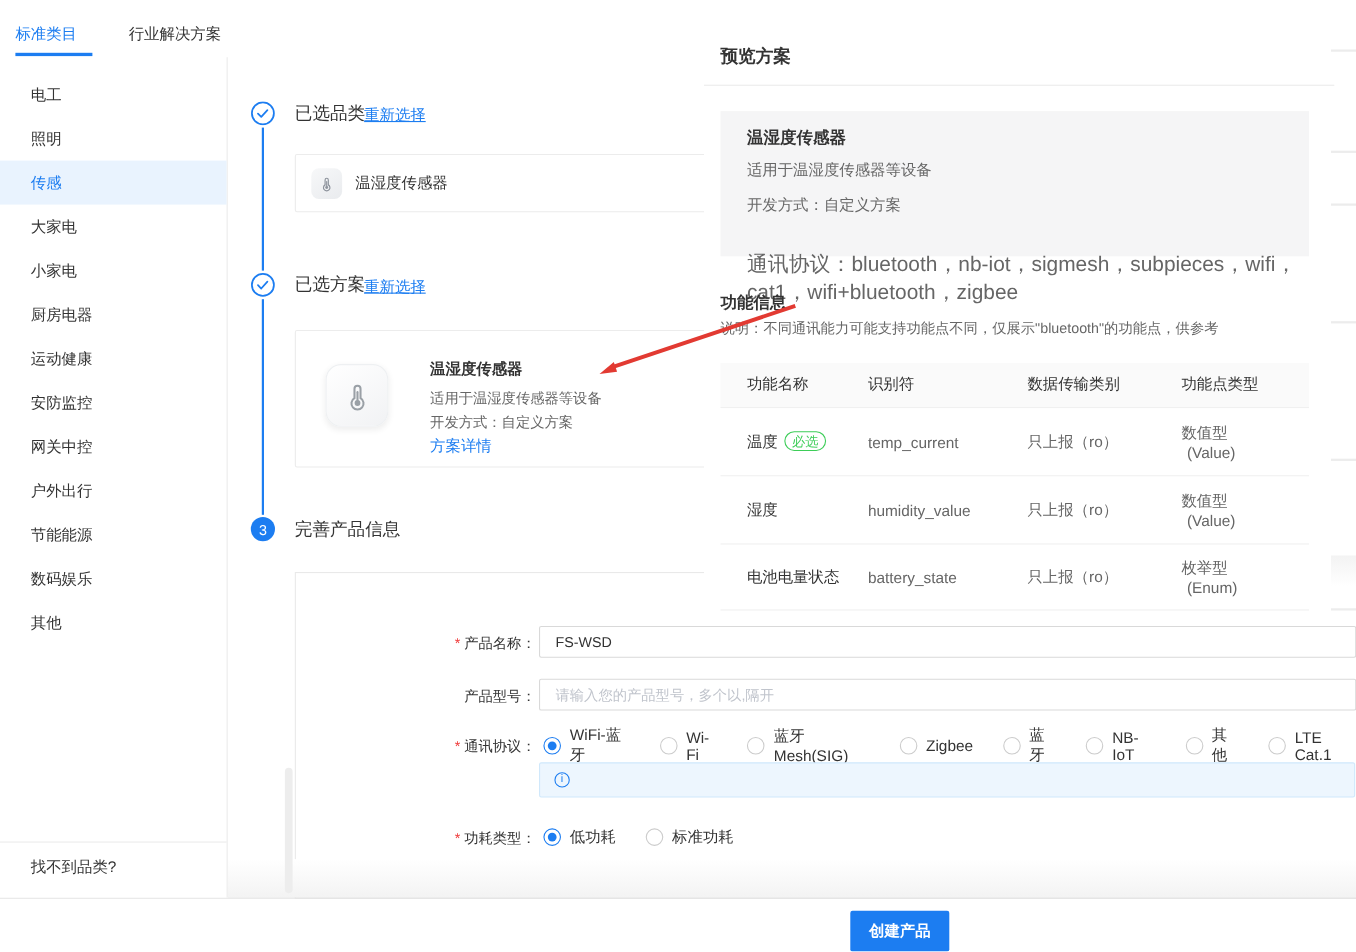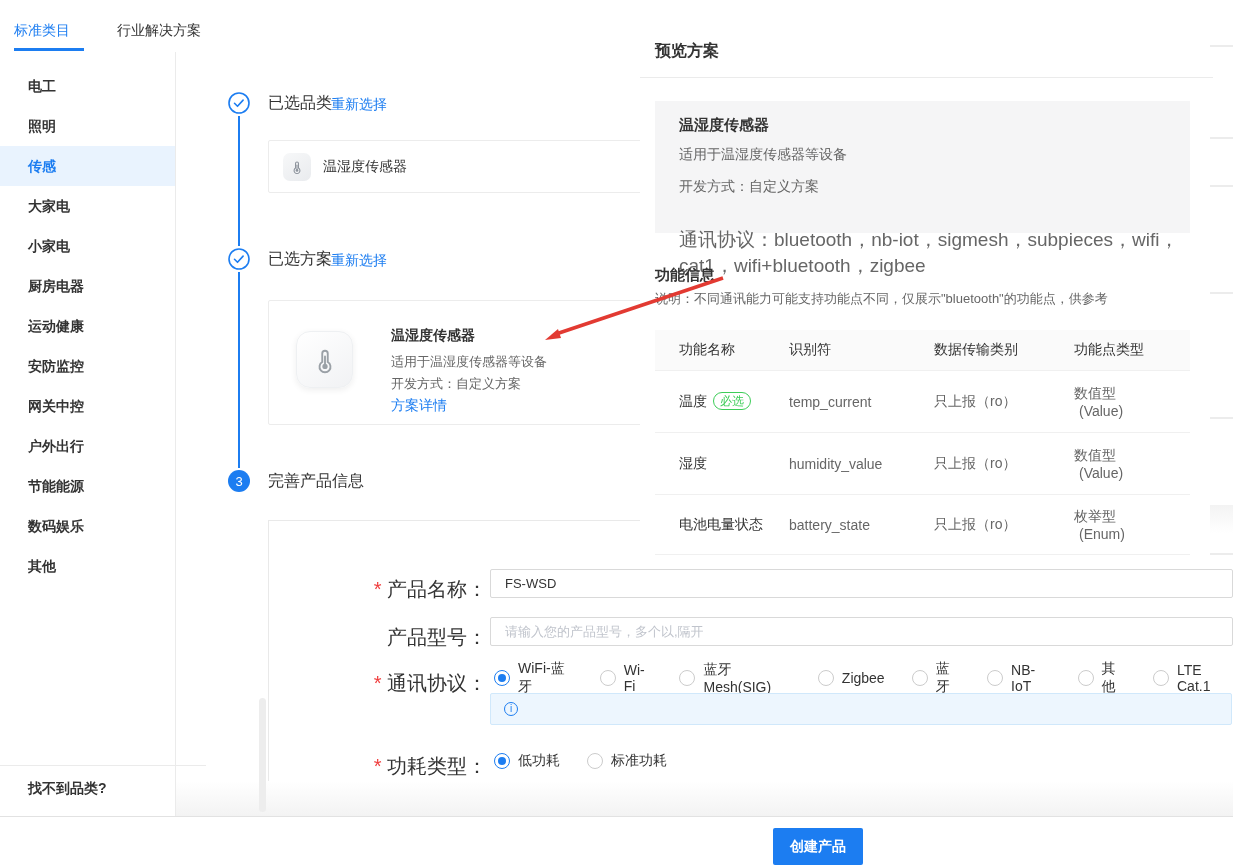--- a/index.html
+++ b/index.html
@@ -10,46 +10,46 @@
     color:#333; font-size:14px;
   }
   .abs { position:absolute; }
 
   
   .tab { font-size:14px; cursor:pointer;text-align:right; }
   .tab.active { color:#1c7df1; }
   .tab-underline { background:#1c7df1; height:3px; }
 
   
-  .sidebar { left:0; top:52px; width:176px; height:764px; border-right:1px solid #ebebeb; background:#fff; z-index:2;font-weight:bold; }
+  .sidebar { left:0; top:52px; width:207px; height:764px; border-right:1px solid #ebebeb; background:#fff; z-index:2; }
   .side-item { height:40px; line-height:40px; padding-left:28px; color:#333; cursor:pointer; }
   .side-item.active { background:#e9f3fe; color:#1c7df1; }
   .side-divider { position:absolute; left:0; top:713px; width:206px; height:1px; background:#ebebeb; }
   .side-footer { position:absolute; left:28px; top:728px; color:#333; cursor:pointer; }
 
   
   .step-line { width:2px; background:#1c7df1; }
   .step-title { font-size:16px; font-weight:400; color:#333; }
-  .step-action { font-size:14px; color:#1c7df1; cursor:pointer; }
+  .step-action { font-size:14px; color:#1c7df1; cursor:pointer;text-decoration:underline; }
   .step3-circle { width:22px; height:22px; border-radius:50%; background:#1c7df1; color:#fff;
                   font-size:13px; display:flex; align-items:center; justify-content:center; }
 
   .sel-card { background:#fff; border:1px solid #ececec; border-radius:2px; }
   .tile-sm { width:28px; height:28px; border-radius:7px; background:linear-gradient(145deg,#f7f8f9,#e9ebee);
              display:flex; align-items:center; justify-content:center; }
   .tile-lg { width:57px; height:57px; border-radius:14px; background:linear-gradient(145deg,#ffffff,#f1f2f4);
              border:1px solid #eef0f2; box-shadow:0 2px 6px rgba(0,0,0,.07);
              display:flex; align-items:center; justify-content:center; }
   .card-title { font-size:14px; font-weight:600; color:#333; }
   .card-desc { font-size:13px; color:#666; }
   .card-link { font-size:14px; color:#1c7df1; cursor:pointer; }
 
   
   .form-box { left:268px; top:520px; width:966px; height:297px; border:1px solid #e9e9e9; background:#fff; }
-  .f-label { width:160px; text-align:right; font-size:20px; color:#333; }
+  .f-label { width:160px; text-align:right; font-size:13px; color:#333; }
   .req::before { content:"* "; color:#f03e3e; }
   .f-input { position:absolute; height:29px; border:1px solid #d9d9d9; border-radius:2px;
              padding:0 14px; font-size:13px; color:#333; background:#fff; outline:none;
              font-family:"Liberation Sans","DejaVu Sans",sans-serif; }
   .f-input::placeholder { color:#c0c4cc; }
   .radio-row { display:flex; align-items:center; gap:27px; height:30px; }
   .radio-opt { display:flex; align-items:center; gap:8px; cursor:pointer; font-size:14px; color:#333; }
   .radio { width:16px; height:16px; border-radius:50%; border:1px solid #ccc; background:#fff; position:relative; flex:0 0 auto; }
   .radio.checked { border:1px solid #1c7df1; }
   .radio.checked::after { content:""; position:absolute; left:3px; top:3px; width:8px; height:8px; border-radius:50%; background:#1c7df1; }

